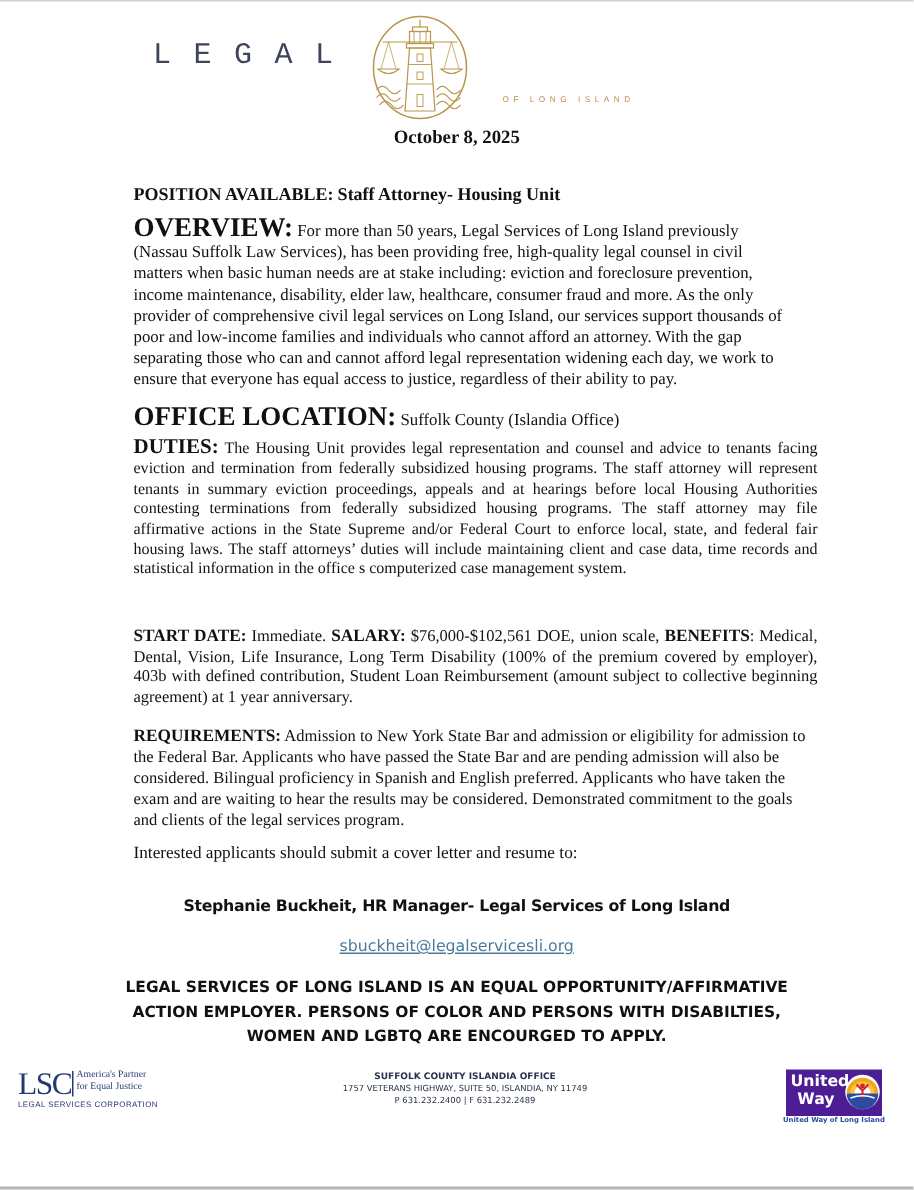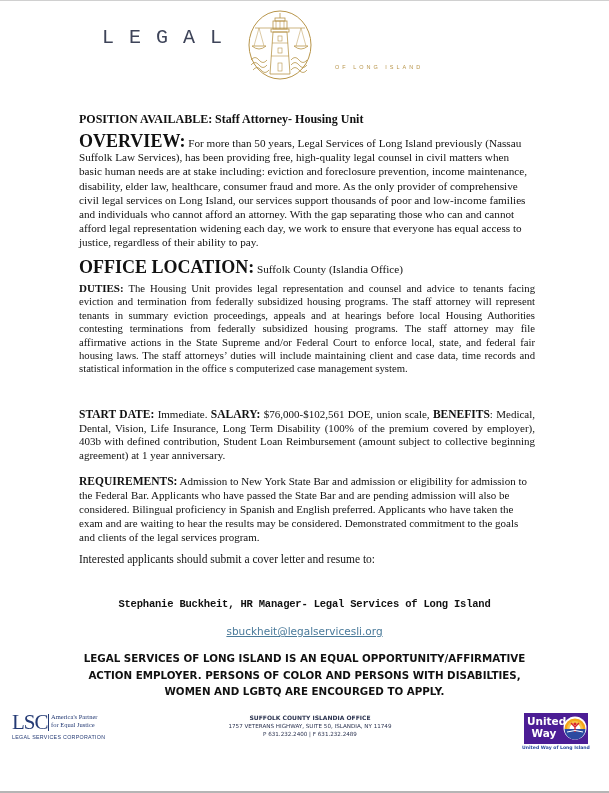--- a/index.html
+++ b/index.html
@@ -55,21 +55,21 @@
       font-weight: bold;
       font-size: 12.5px;
     }
     
     .content {
       position: absolute;
       left: 77px; top: 110px; width: 454px;
       font-size: 11.2px;
       line-height: 14.2px;
     }
-    .content p { margin: 2px; }
+    .content p { margin: 12px; }
     .sec-title {
       font-weight: bold;
       font-size: 12px;
     }
     .lead {
       font-weight: bold;
       font-size: 18px;
     }
     .block-position { position: absolute; top: 0; left: 0; width: 454px; }
     .block-overview { position: absolute; top: 22px; left: 0; width: 458px; }
@@ -86,21 +86,21 @@
       position: absolute; top: 362px; left: 0; width: 456px;
       font-size: 11px; line-height: 14px;
     }
     .block-interested { position: absolute; top: 440px; left: 0; width: 454px; font-size: 11.5px; }
 
     .contact {
       position: absolute; left: 0; width: 609px;
       text-align: center;
       font-family: "DejaVu Sans", sans-serif;
     }
-    .contact-name { top: 598px; font-size: 10.5px; font-weight: bold; letter-spacing: -0.2px; font-family: Liberation Mono, monospace; }
+    .contact-name { top: 598px; font-size: 10.5px; font-weight: bold; letter-spacing: -0.2px; }
     .contact-email { top: 625px; font-size: 10.5px; }
     .contact-email a { color: #4a7a9a; text-decoration: underline; }
     .eeo {
       position: absolute; left: 60px; width: 489px; top: 650px;
       text-align: center;
       font-family: "DejaVu Sans", sans-serif;
       font-weight: bold;
       font-size: 10.3px;
       line-height: 16.5px;
     }
@@ -189,20 +189,21 @@
     <path d="M49 38 Q56 44 63 38 Z" fill="none" stroke="#b8954a" stroke-width="0.8"></path>
 
     <path d="M6 52 q4 -5 8 0 q4 5 8 0" fill="none" stroke="#b8954a" stroke-width="0.8"></path>
     <path d="M6 57 q4 -5 8 0 q4 5 8 0" fill="none" stroke="#b8954a" stroke-width="0.8"></path>
     <path d="M8 62 q4 -5 8 0 q4 5 8 0" fill="none" stroke="#b8954a" stroke-width="0.8"></path>
     <path d="M46 52 q4 -5 8 0 q4 5 8 0" fill="none" stroke="#b8954a" stroke-width="0.8"></path>
     <path d="M46 57 q4 -5 8 0 q4 5 8 0" fill="none" stroke="#b8954a" stroke-width="0.8"></path>
     <path d="M46 62 q4 -5 8 0 q4 5 8 0" fill="none" stroke="#b8954a" stroke-width="0.8"></path>
   </svg>
   <span class="logo-sub">OF LONG ISLAND</span>
+  <div class="date">October 8, 2025</div>
 </div>
 
 <div class="content">
   <p class="block-position">
     <span class="sec-title">POSITION AVAILABLE:</span>
     <span class="sec-title">Staff Attorney- Housing Unit</span>
   </p>
 
   <div class="block-overview">
     <p>
@@ -210,21 +211,21 @@
       <span>For more than 50 years, Legal Services of Long Island previously (Nassau Suffolk Law Services), has been providing free, high-quality legal counsel in civil matters when basic human needs are at stake including: eviction and foreclosure prevention, income maintenance, disability, elder law, healthcare, consumer fraud and more. As the only provider of comprehensive civil legal services on Long Island, our services support thousands of poor and low-income families and individuals who cannot afford an attorney. With the gap separating those who can and cannot afford legal representation widening each day, we work to ensure that everyone has equal access to justice, regardless of their ability to pay.</span>
     </p>
   </div>
 
   <p class="block-office">
     <span class="lead">OFFICE LOCATION:</span>
     <span>Suffolk County (Islandia Office)</span>
   </p>
 
   <p class="block-duties">
-    <span class="lead" style="font-size:11px">DUTIES:</span>
+    <span class="lead" style="font-size:14px">DUTIES:</span>
     <span>The Housing Unit provides legal representation and counsel and advice to tenants facing eviction and termination from federally subsidized housing programs. The staff attorney will represent tenants in summary eviction proceedings, appeals and at hearings before local Housing Authorities contesting terminations from federally subsidized housing programs. The staff attorney may file affirmative actions in the State Supreme and/or Federal Court to enforce local, state, and federal fair housing laws. The staff attorneys’ duties will include maintaining client and case data, time records and statistical information in the office s computerized case management system.</span>
   </p>
 
   <p class="block-start">
     <span class="lead" style="font-size:11.5px">START DATE:</span>
     <span>Immediate.</span>
     <span class="lead" style="font-size:11.5px">SALARY:</span>
     <span>$76,000-$102,561 DOE, union scale,</span>
     <span class="lead" style="font-size:11.5px">BENEFITS</span><span>: Medical, Dental, Vision, Life Insurance, Long Term Disability (100% of the premium covered by employer), 403b with defined contribution, Student Loan Reimbursement (amount subject to collective beginning agreement) at 1 year anniversary.</span>
   </p>

